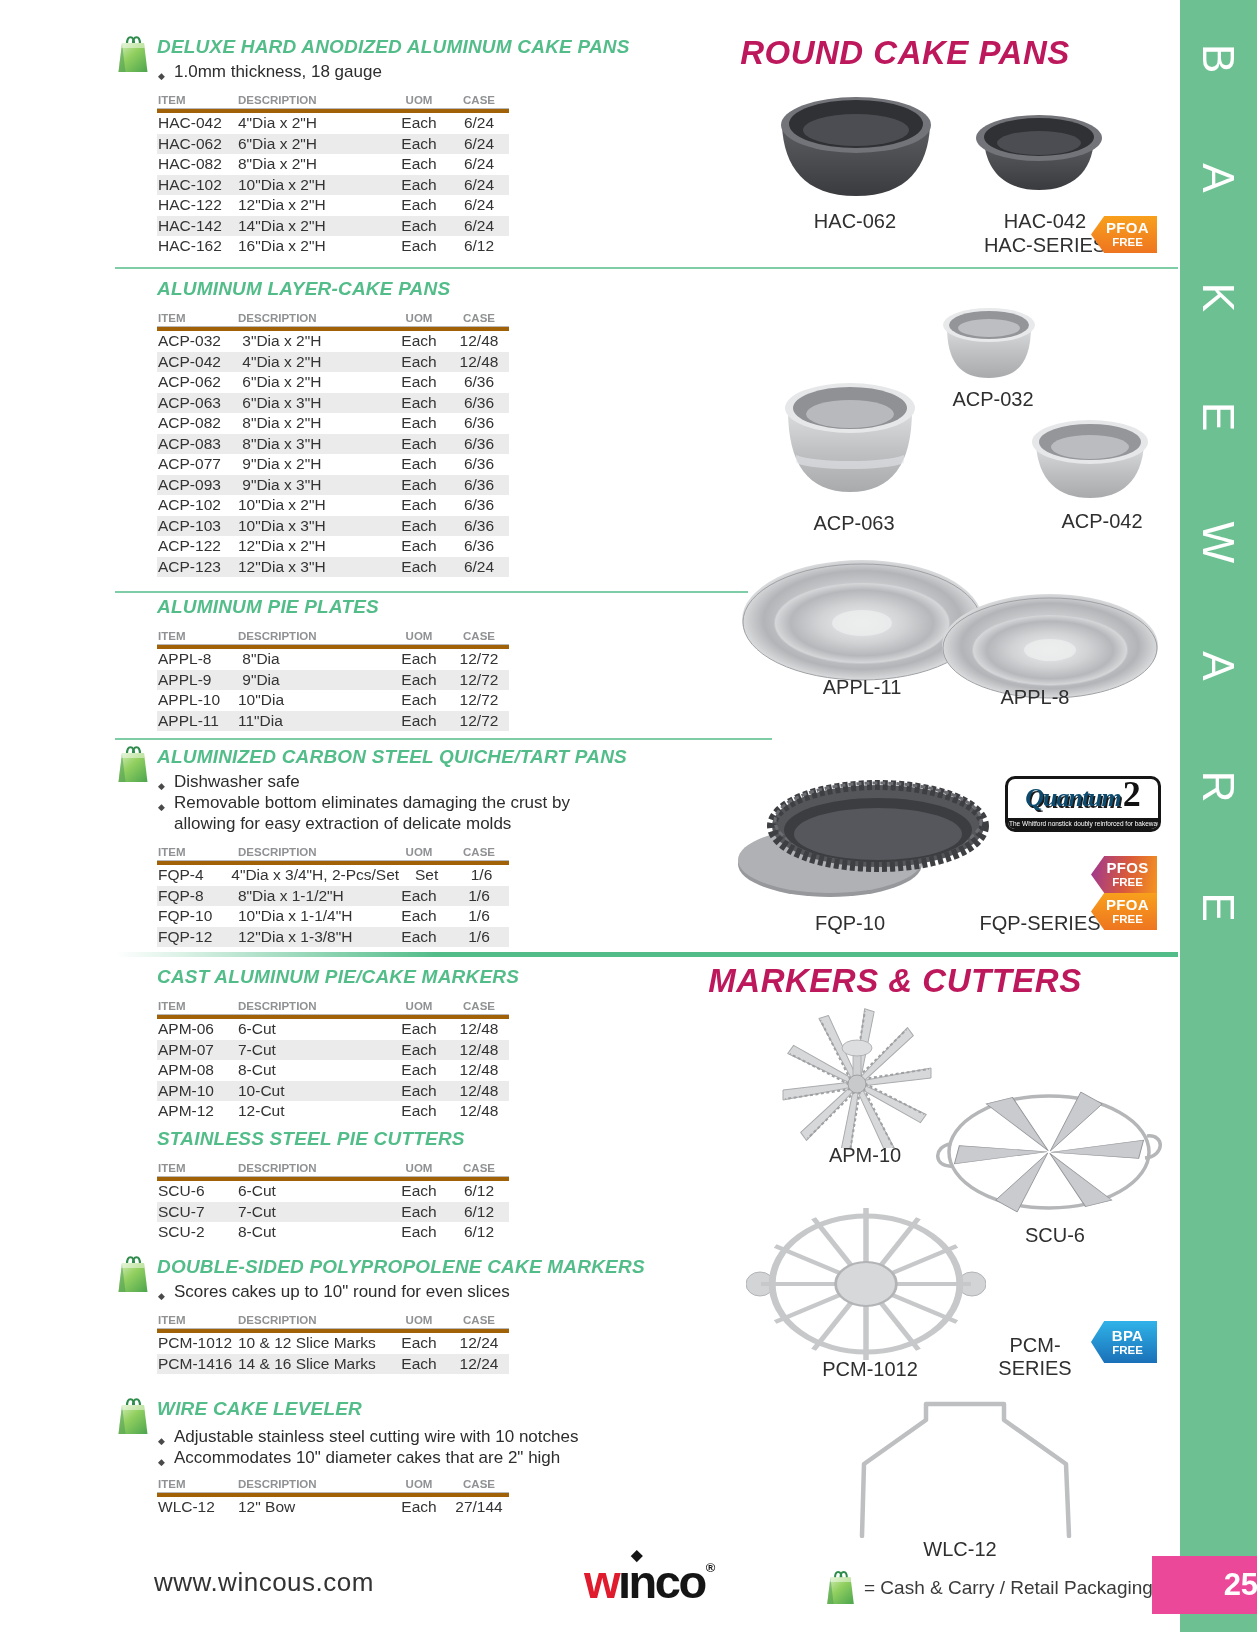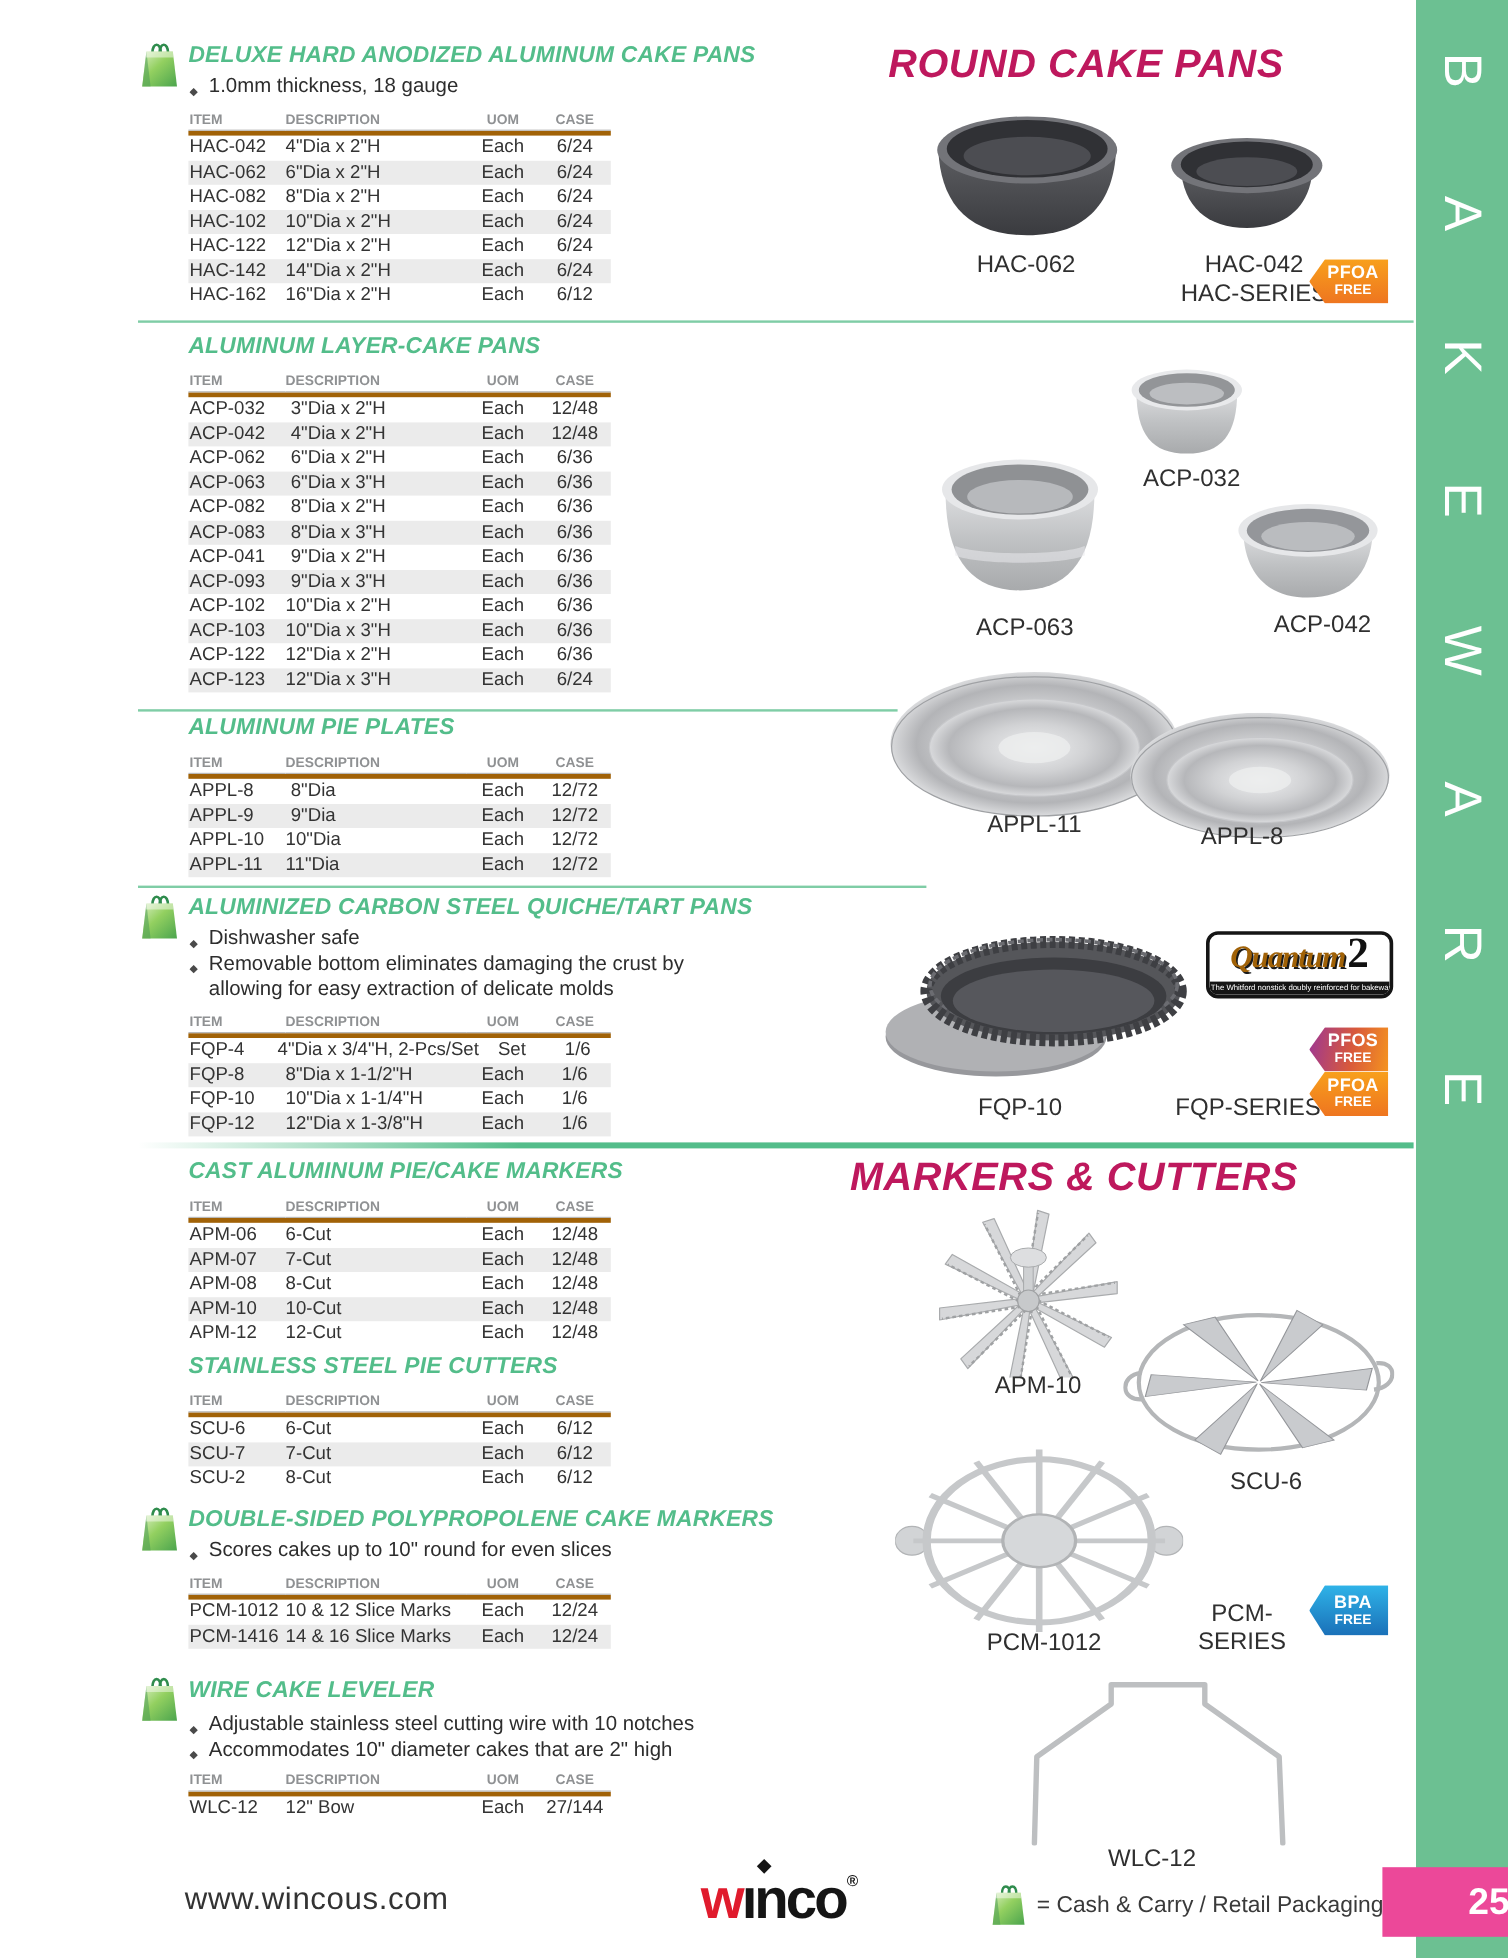--- a/index.html
+++ b/index.html
@@ -57,21 +57,21 @@
   .badge .b2{font-size:11.5px;margin-top:2px;}
   .badge-pfoa{background:linear-gradient(180deg,#f8a01c,#ee7520);}
   .badge-pfos{background:linear-gradient(100deg,#a23a8c 5%,#d95a3a 55%,#f5941f);}
   .badge-bpa{background:linear-gradient(180deg,#2fb3e8,#1a70b8);height:42px;text-align:right;}
 
   .quantum{position:absolute;left:1005px;top:776px;width:156px;height:56px;background:#fff;
         border:3px solid #151515;border-radius:10px;box-sizing:border-box;display:flex;
         flex-direction:column;justify-content:space-between;overflow:hidden;}
   .qrow{display:flex;align-items:baseline;justify-content:center;padding-top:2px;}
   .qname{font-family:"Liberation Serif",serif;font-weight:bold;font-style:italic;font-size:26px;
-        color:#a16207;text-shadow:1.5px 1.5px 0 #1a1a1a;letter-spacing:-1px;}
+        color:#0c4a6e;text-shadow:1.5px 1.5px 0 #1a1a1a;letter-spacing:-1px;}
   .q2{font-family:"Liberation Serif",serif;font-size:36px;font-weight:bold;color:#111;
         margin-left:2px;line-height:0.75;}
   .qtag{background:#151515;color:#fff;font-size:6.5px;text-align:center;padding:2px 1px;white-space:nowrap;}
 
   
   .url{position:absolute;left:154px;top:1567px;font-size:26px;color:#333;letter-spacing:0.5px;}
   .winco{position:absolute;left:584px;top:1556px;font-size:47px;font-weight:bold;
         letter-spacing:-2.5px;color:#151515;line-height:1.1;}
   .winco-w{color:#e01b2d;}
   .winco-dot{position:absolute;left:47px;top:-9px;font-size:15px;color:#151515;letter-spacing:0;}
@@ -232,21 +232,21 @@
             <span class="td c2">Each</span>
             <span class="td c3">6/36</span>
           </div>
           <div class="tr">
             <span class="td c0">ACP-083</span>
             <span class="td c1"> 8"Dia x 3"H</span>
             <span class="td c2">Each</span>
             <span class="td c3">6/36</span>
           </div>
           <div class="tr">
-            <span class="td c0">ACP-041</span>
+            <span class="td c0">ACP-077</span>
             <span class="td c1"> 9"Dia x 2"H</span>
             <span class="td c2">Each</span>
             <span class="td c3">6/36</span>
           </div>
           <div class="tr">
             <span class="td c0">ACP-093</span>
             <span class="td c1"> 9"Dia x 3"H</span>
             <span class="td c2">Each</span>
             <span class="td c3">6/36</span>
           </div>

